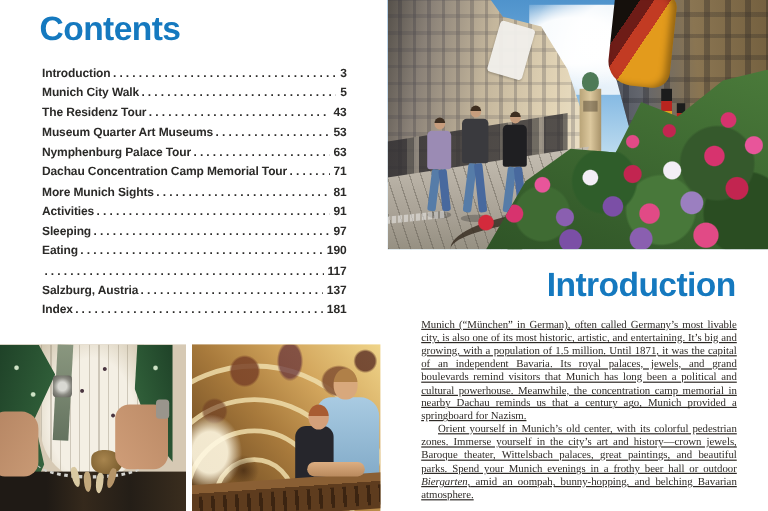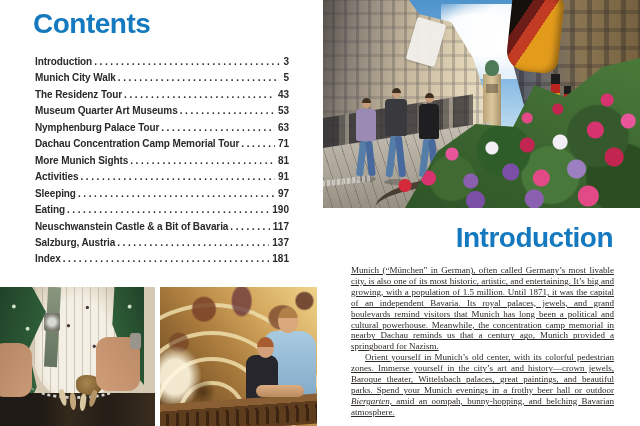--- a/index.html
+++ b/index.html
@@ -314,21 +314,20 @@
         <span class="toc-label">Sleeping</span>
           <span class="toc-dots"></span>
           <span class="toc-page">97</span>
       </div>
       <div class="toc-row">
         <span class="toc-label">Eating</span>
           <span class="toc-dots"></span>
           <span class="toc-page">190</span>
       </div>
       <div class="toc-row">
-        <span class="toc-label">Neuschwanstein Castle &amp; a Bit of Bavaria</span>
           <span class="toc-dots"></span>
           <span class="toc-page">117</span>
       </div>
       <div class="toc-row">
         <span class="toc-label">Salzburg, Austria</span>
           <span class="toc-dots"></span>
           <span class="toc-page">137</span>
       </div>
       <div class="toc-row">
         <span class="toc-label">Index</span>

